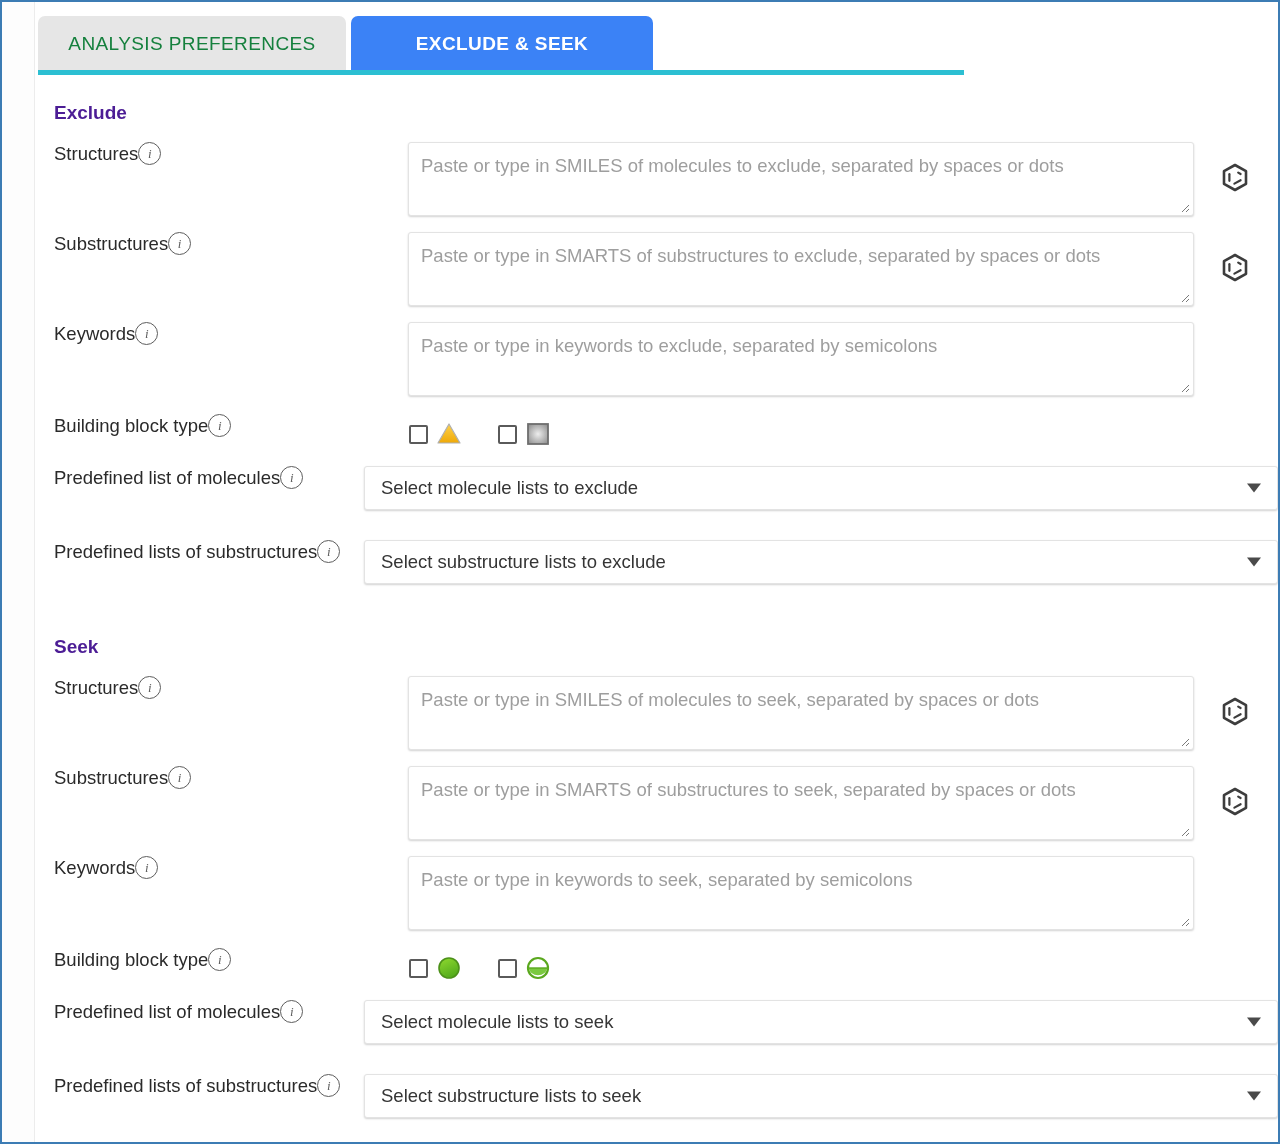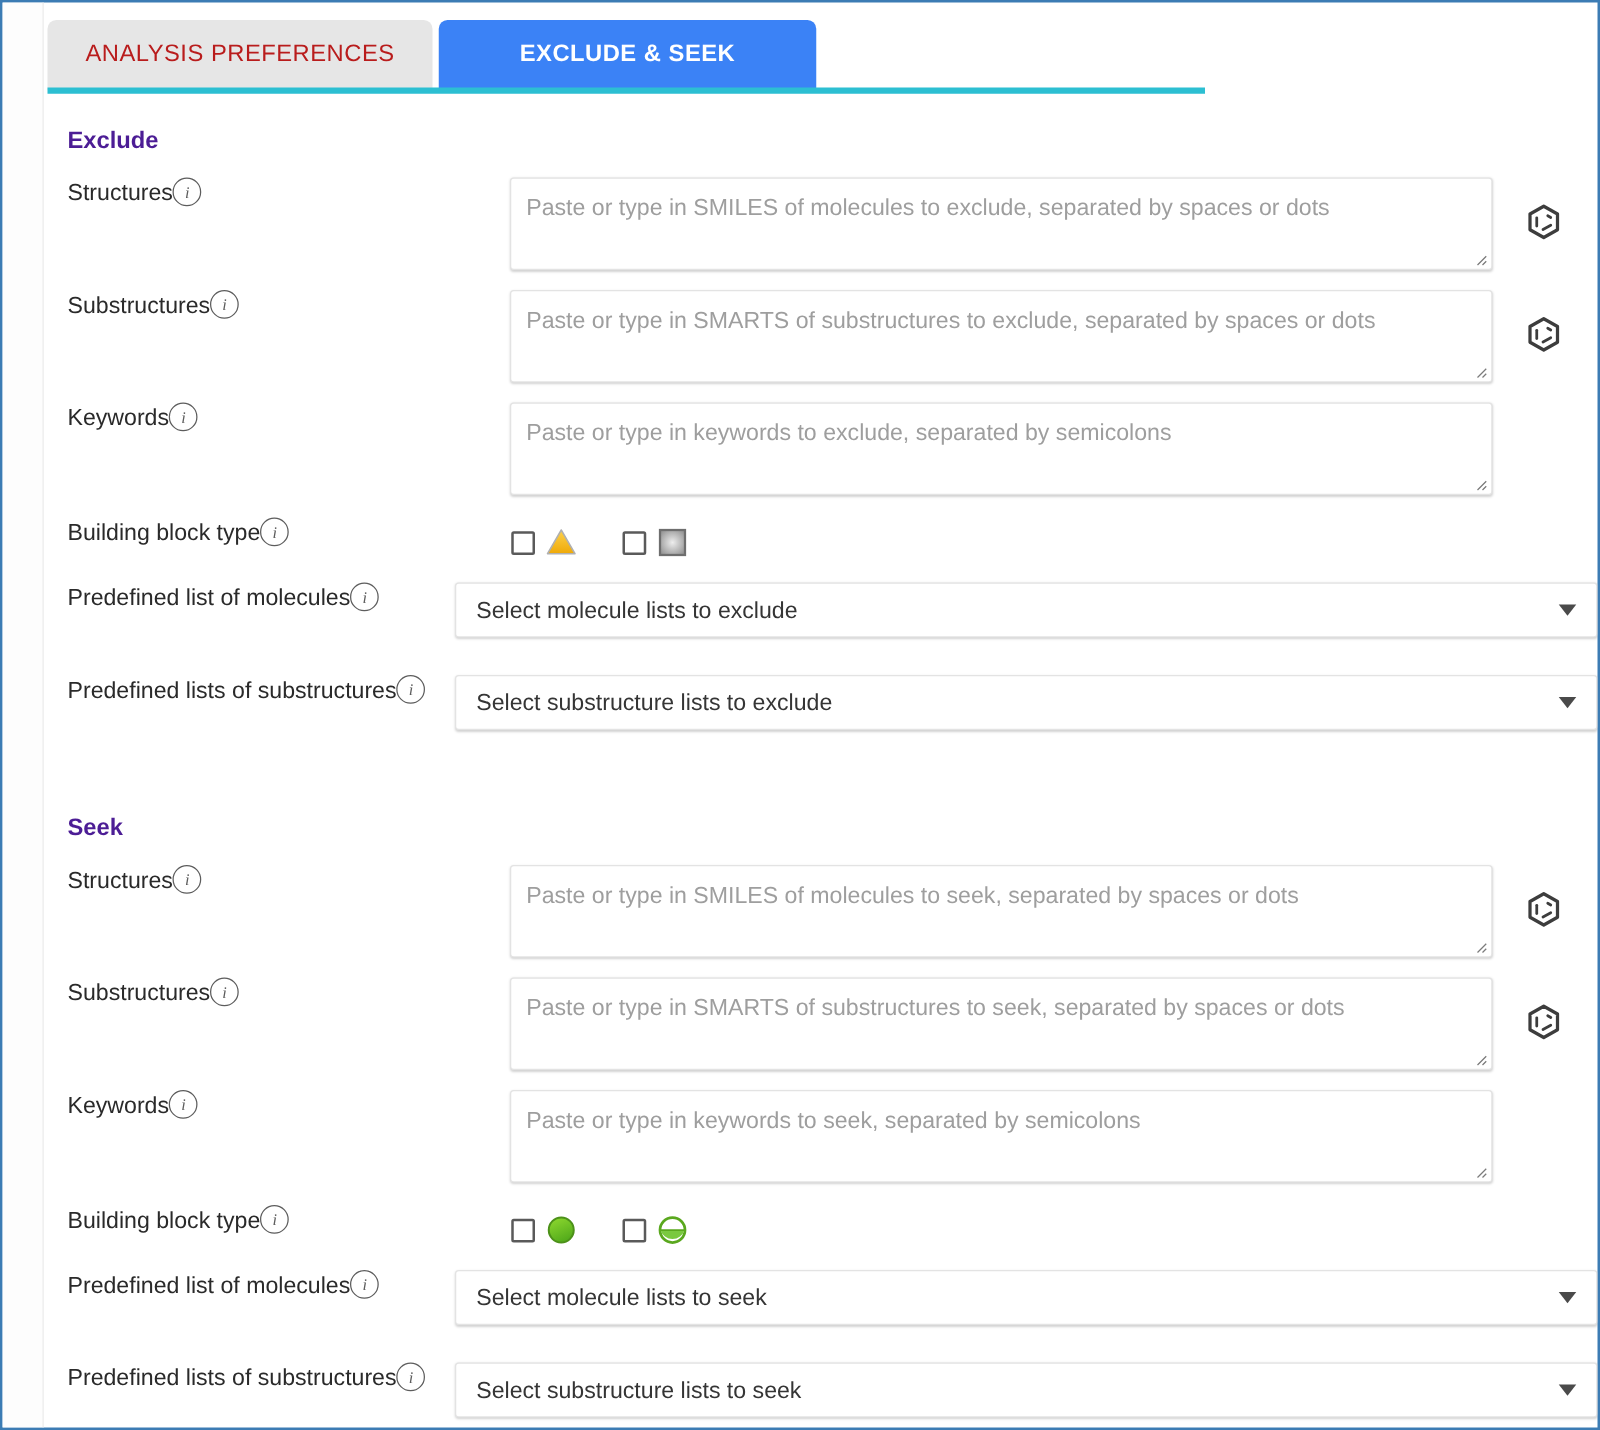--- a/index.html
+++ b/index.html
@@ -46,21 +46,21 @@
     display: flex;
     align-items: flex-start;
   }
   .tab {
     height: 56px;
     margin-top: 14px;
     display: flex;
     align-items: center;
     justify-content: center;
     background: #e6e6e6;
-    color: #b91c1c;
+    color: #15803d;
     font-size: 19px;
     letter-spacing: 0.4px;
     border-radius: 7px 7px 0 0;
     cursor: pointer;
     user-select: none;
     box-sizing: border-box;
   }
   .tab.t1 { width: 308px; }
   .tab.t2 { width: 302px; margin-left: 5px; }
   .tab.t3 { width: 308px; margin-left: 5px; }
@@ -359,21 +359,21 @@
           <span class="info-icon">i</span>
         </div>
         <div class="field">
           <div class="select-box">
             <span class="val">Select substructure lists to exclude</span>
             <span class="caret"></span>
           </div>
         </div>
       </div>
 
-      <div class="section-title" style="padding-top:32px;margin-top:36px;">Seek</div>
+      <div class="section-title" style="padding-top:52px;">Seek</div>
 
       <div class="row" style="margin-top:18px;">
         <div class="label">
           <span>Structures</span>
           <span class="info-icon">i</span>
         </div>
         <div class="field">
           <div class="textarea-box">
             <span class="ph">Paste or type in SMILES of molecules to seek, separated by spaces or dots</span>
             <svg class="resize-handle" viewBox="0 0 12 12">

